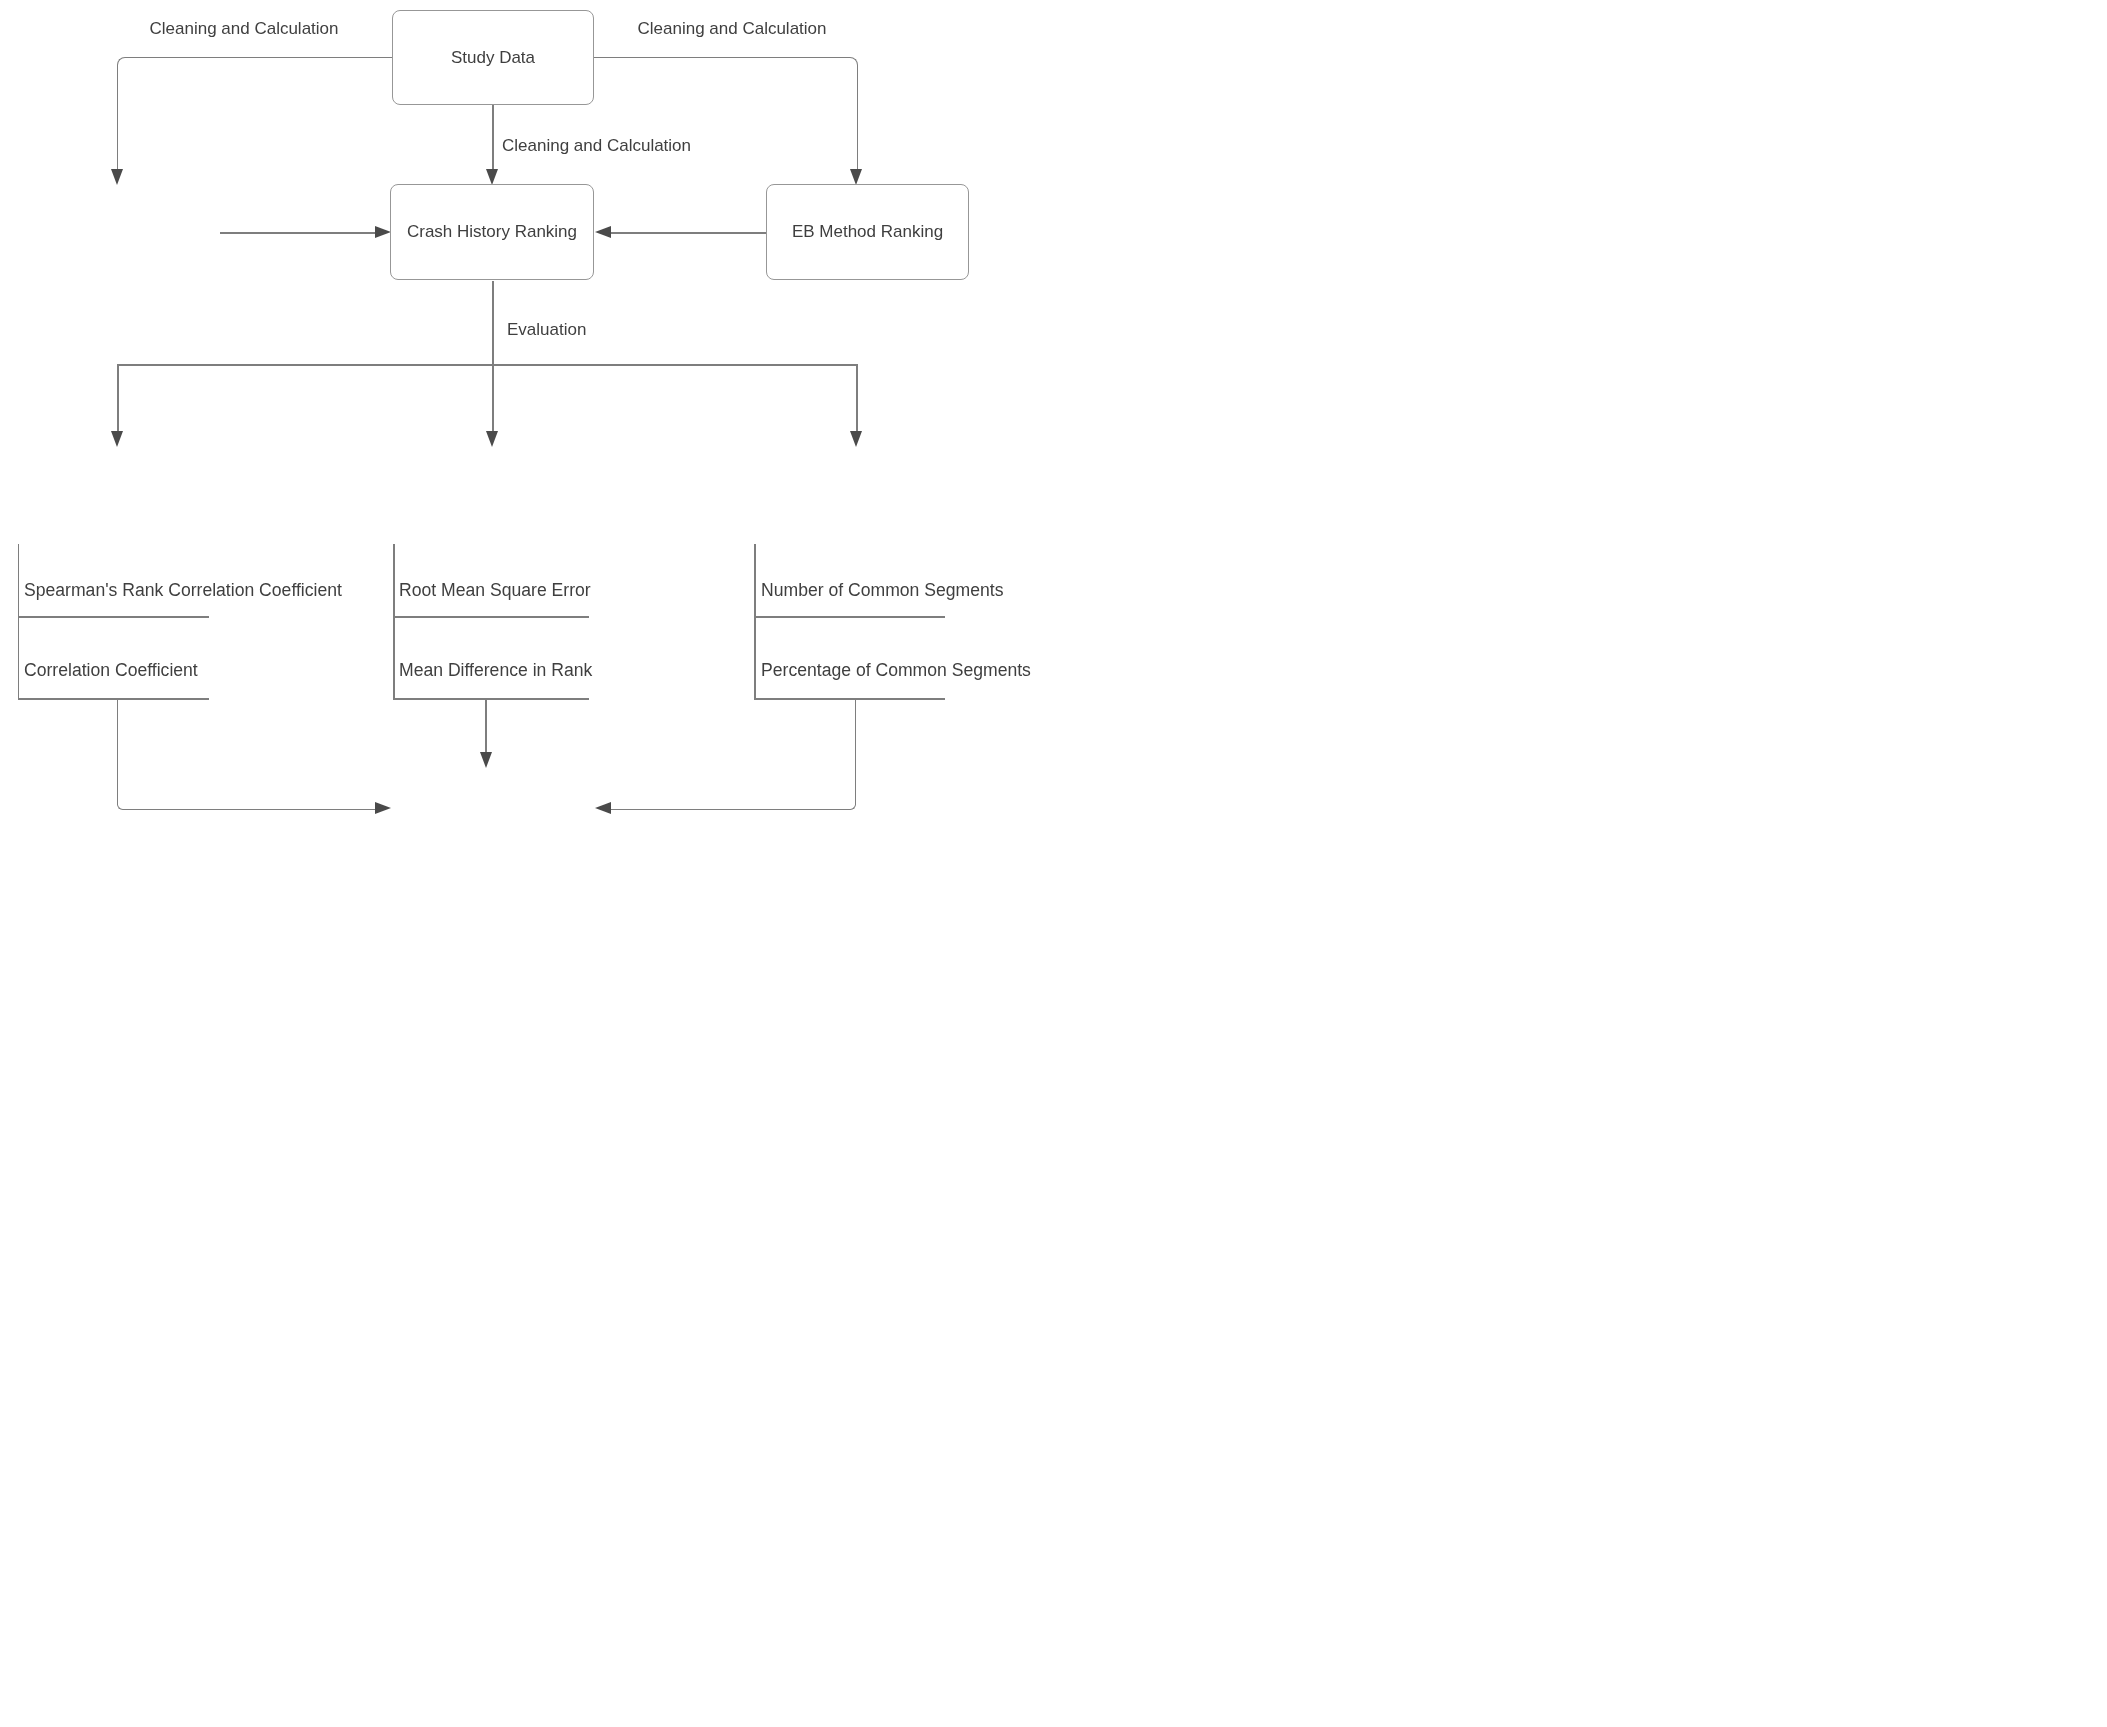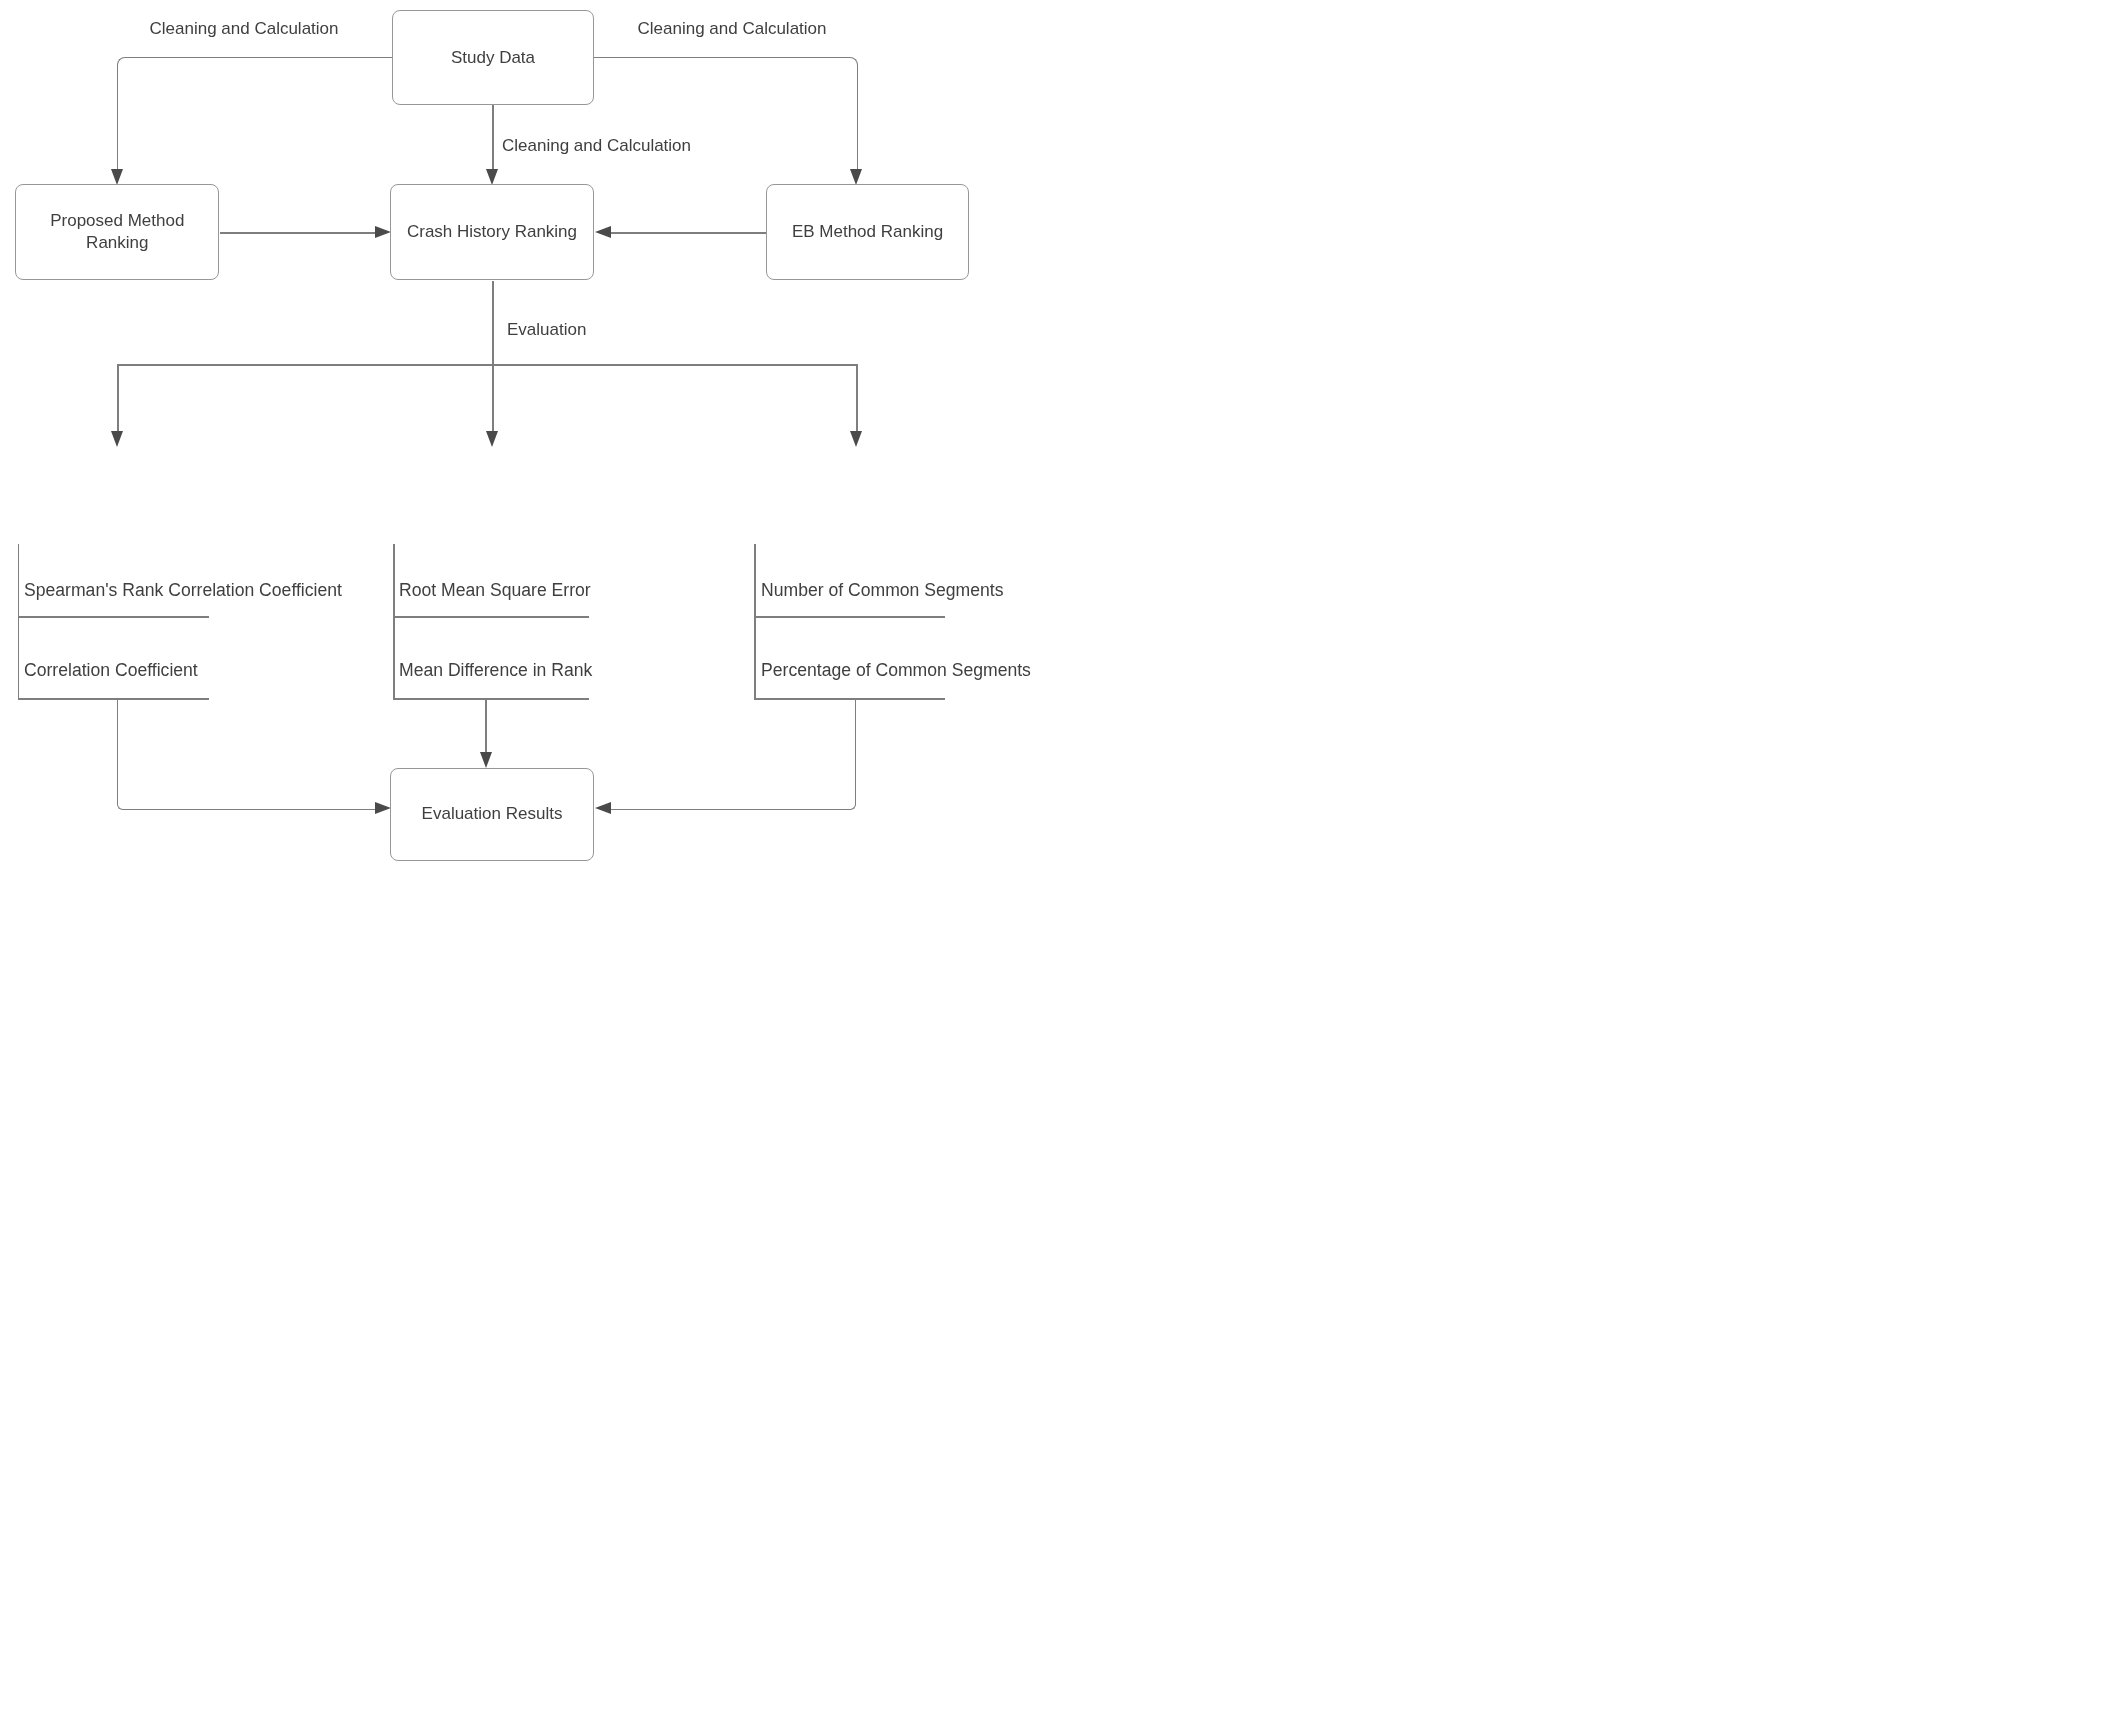--- a/index.html
+++ b/index.html
@@ -85,30 +85,28 @@
   <div class="elbow br" style="left:610px;top:699px;width:246px;height:111px;"></div>
   <div class="arrow left" style="left:595px;top:802px;"></div>
 
   <div class="edge-label centered" style="left:136px;top:19px;width:216px;">Cleaning and Calculation</div>
   <div class="edge-label centered" style="left:624px;top:19px;width:216px;">Cleaning and Calculation</div>
   <div class="edge-label" style="left:502px;top:136px;">Cleaning and Calculation</div>
   <div class="edge-label" style="left:507px;top:320px;">Evaluation</div>
 
   <div class="node nowrap" style="left:392px;top:10.2px;width:202px;height:95px;">Study Data</div>
 
-  <div class="node" style="left:15.3px;top:184px;width:204px;height:96px;">Proposed Method Ranking</div>
 
   <div class="node nowrap" style="left:390px;top:184px;width:204px;height:96px;">Crash History Ranking</div>
 
   <div class="node nowrap" style="left:766px;top:184px;width:203px;height:96px;">EB Method Ranking</div>
 
 
 
 
-  <div class="node nowrap" style="left:390px;top:768px;width:204px;height:93px;">Evaluation Results</div>
 
   <div class="metric" style="left:24px;top:580px;">Spearman's Rank Correlation Coefficient</div>
   <div class="metric" style="left:24px;top:660px;">Correlation Coefficient</div>
 
   <div class="metric" style="left:399px;top:580px;">Root Mean Square Error</div>
   <div class="metric" style="left:399px;top:660px;">Mean Difference in Rank</div>
 
   <div class="metric" style="left:761px;top:580px;">Number of Common Segments</div>
   <div class="metric" style="left:761px;top:660px;">Percentage of Common Segments</div>
 

